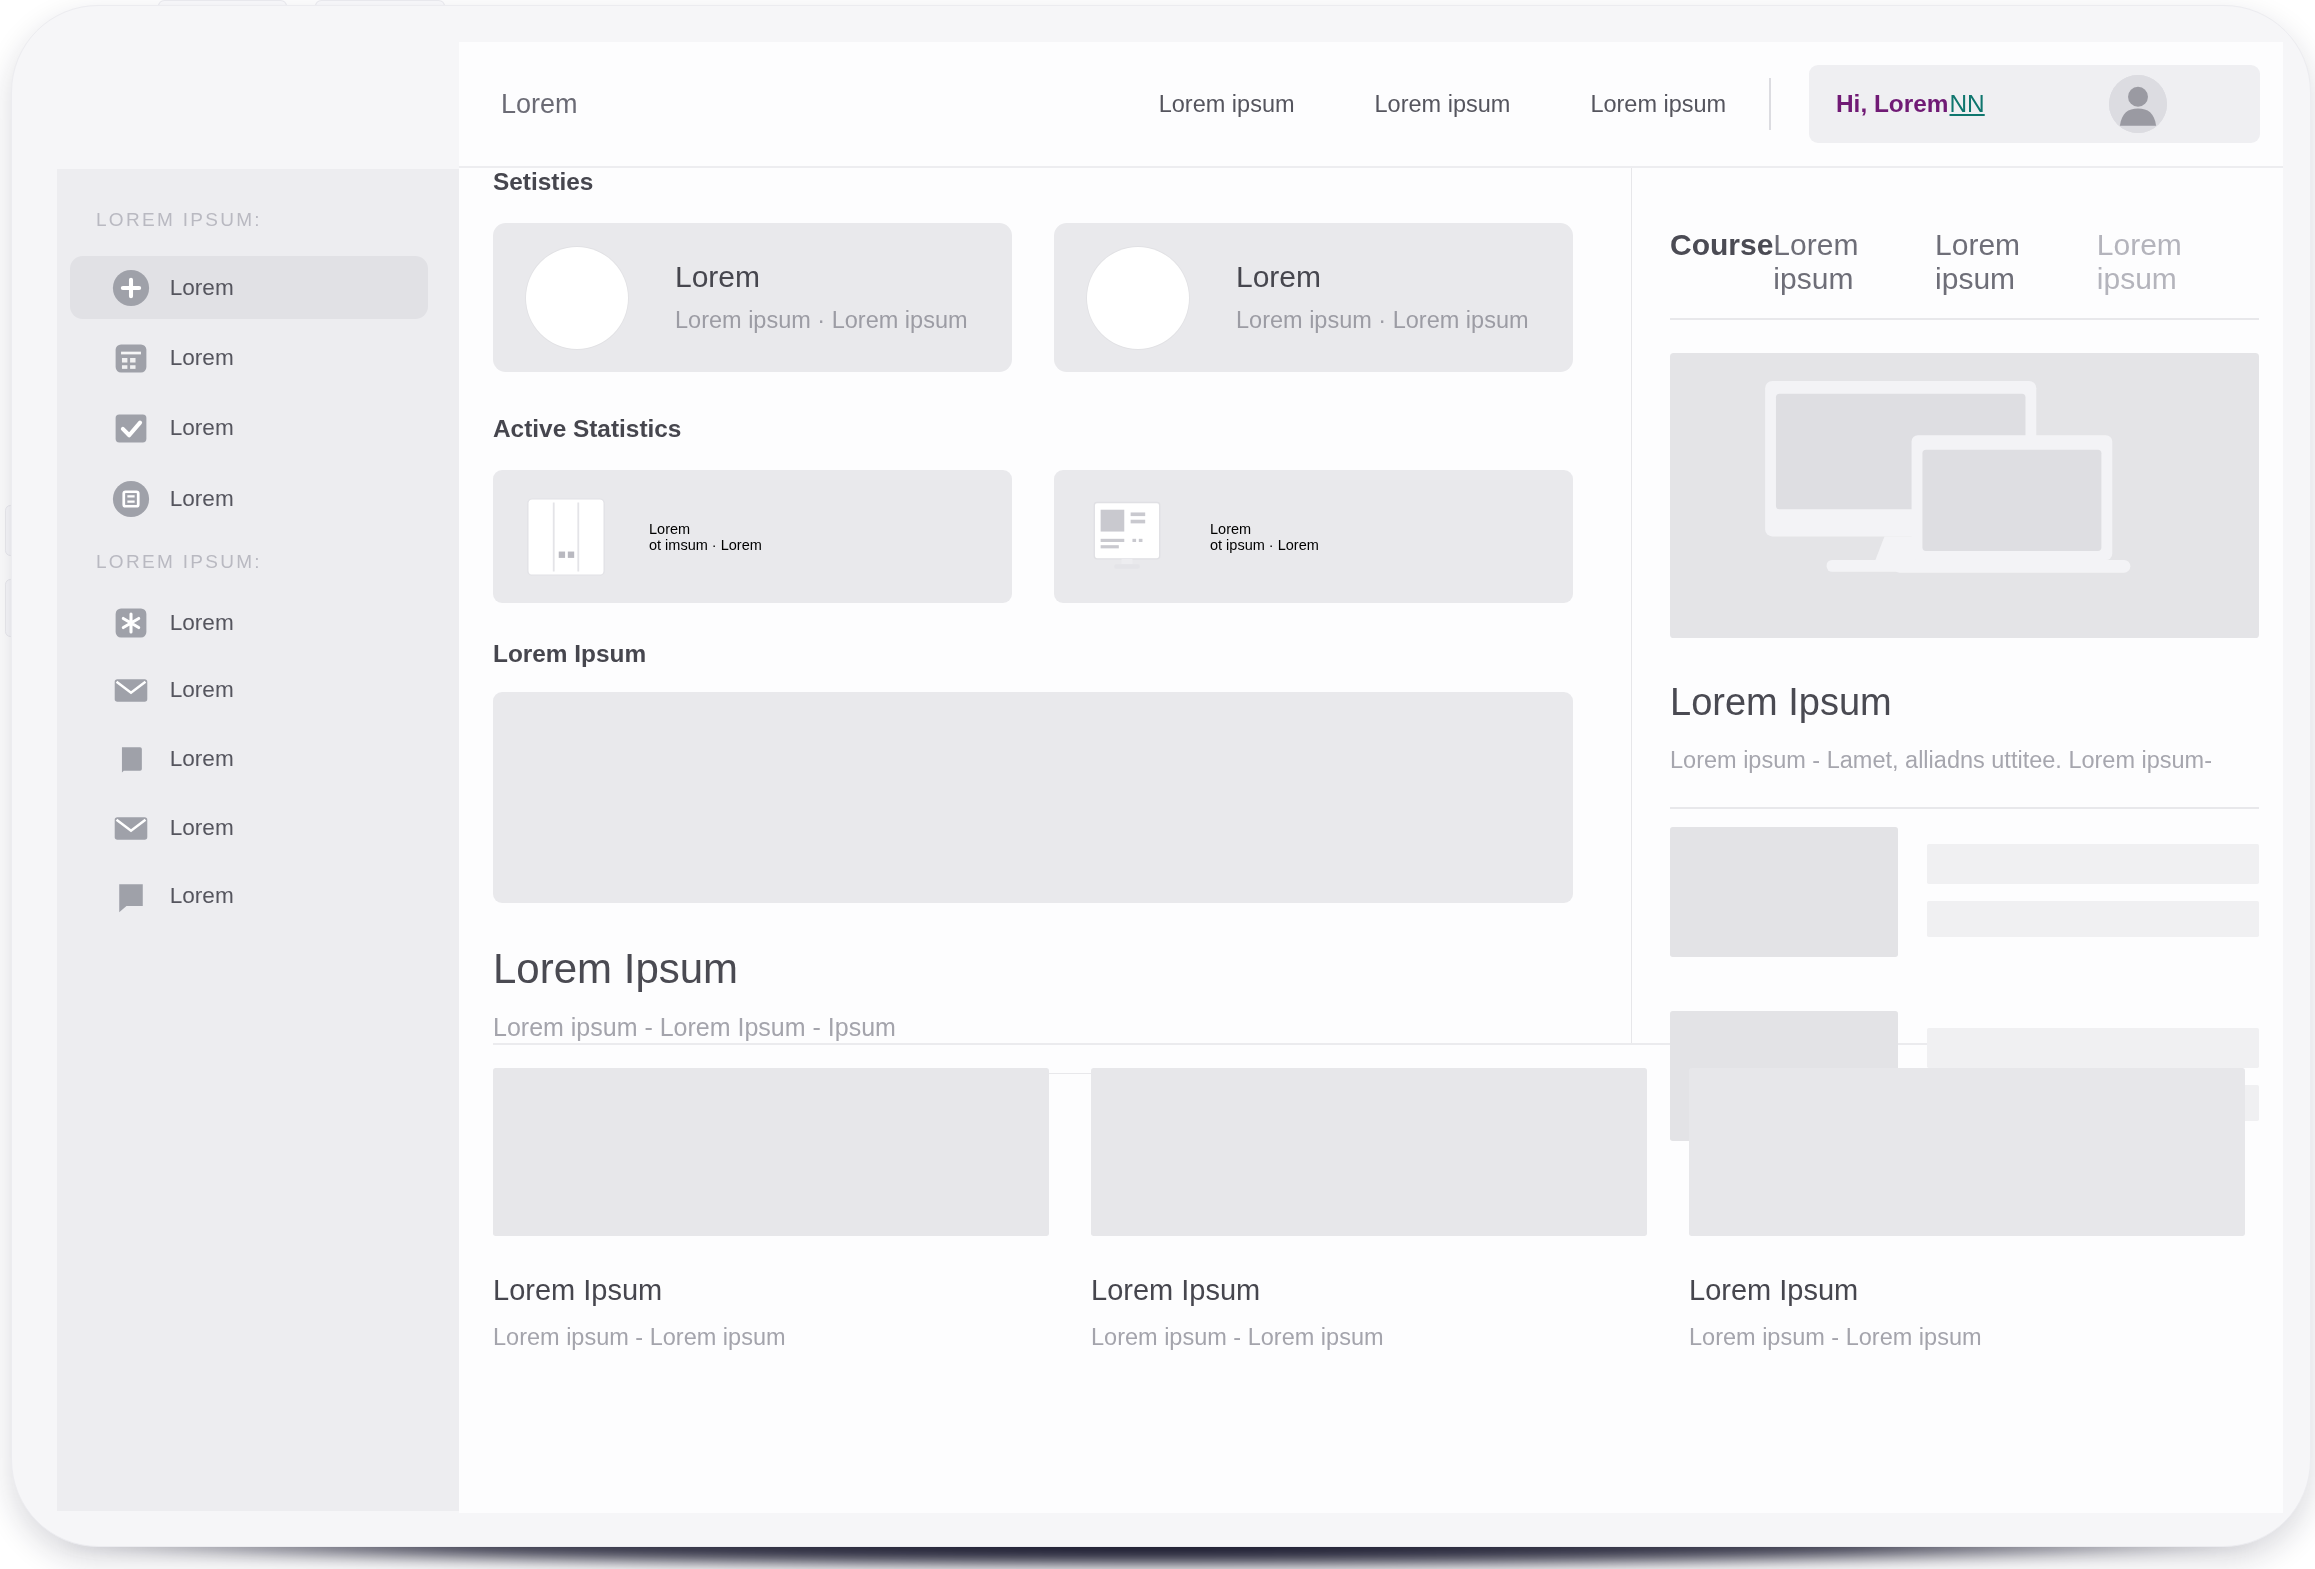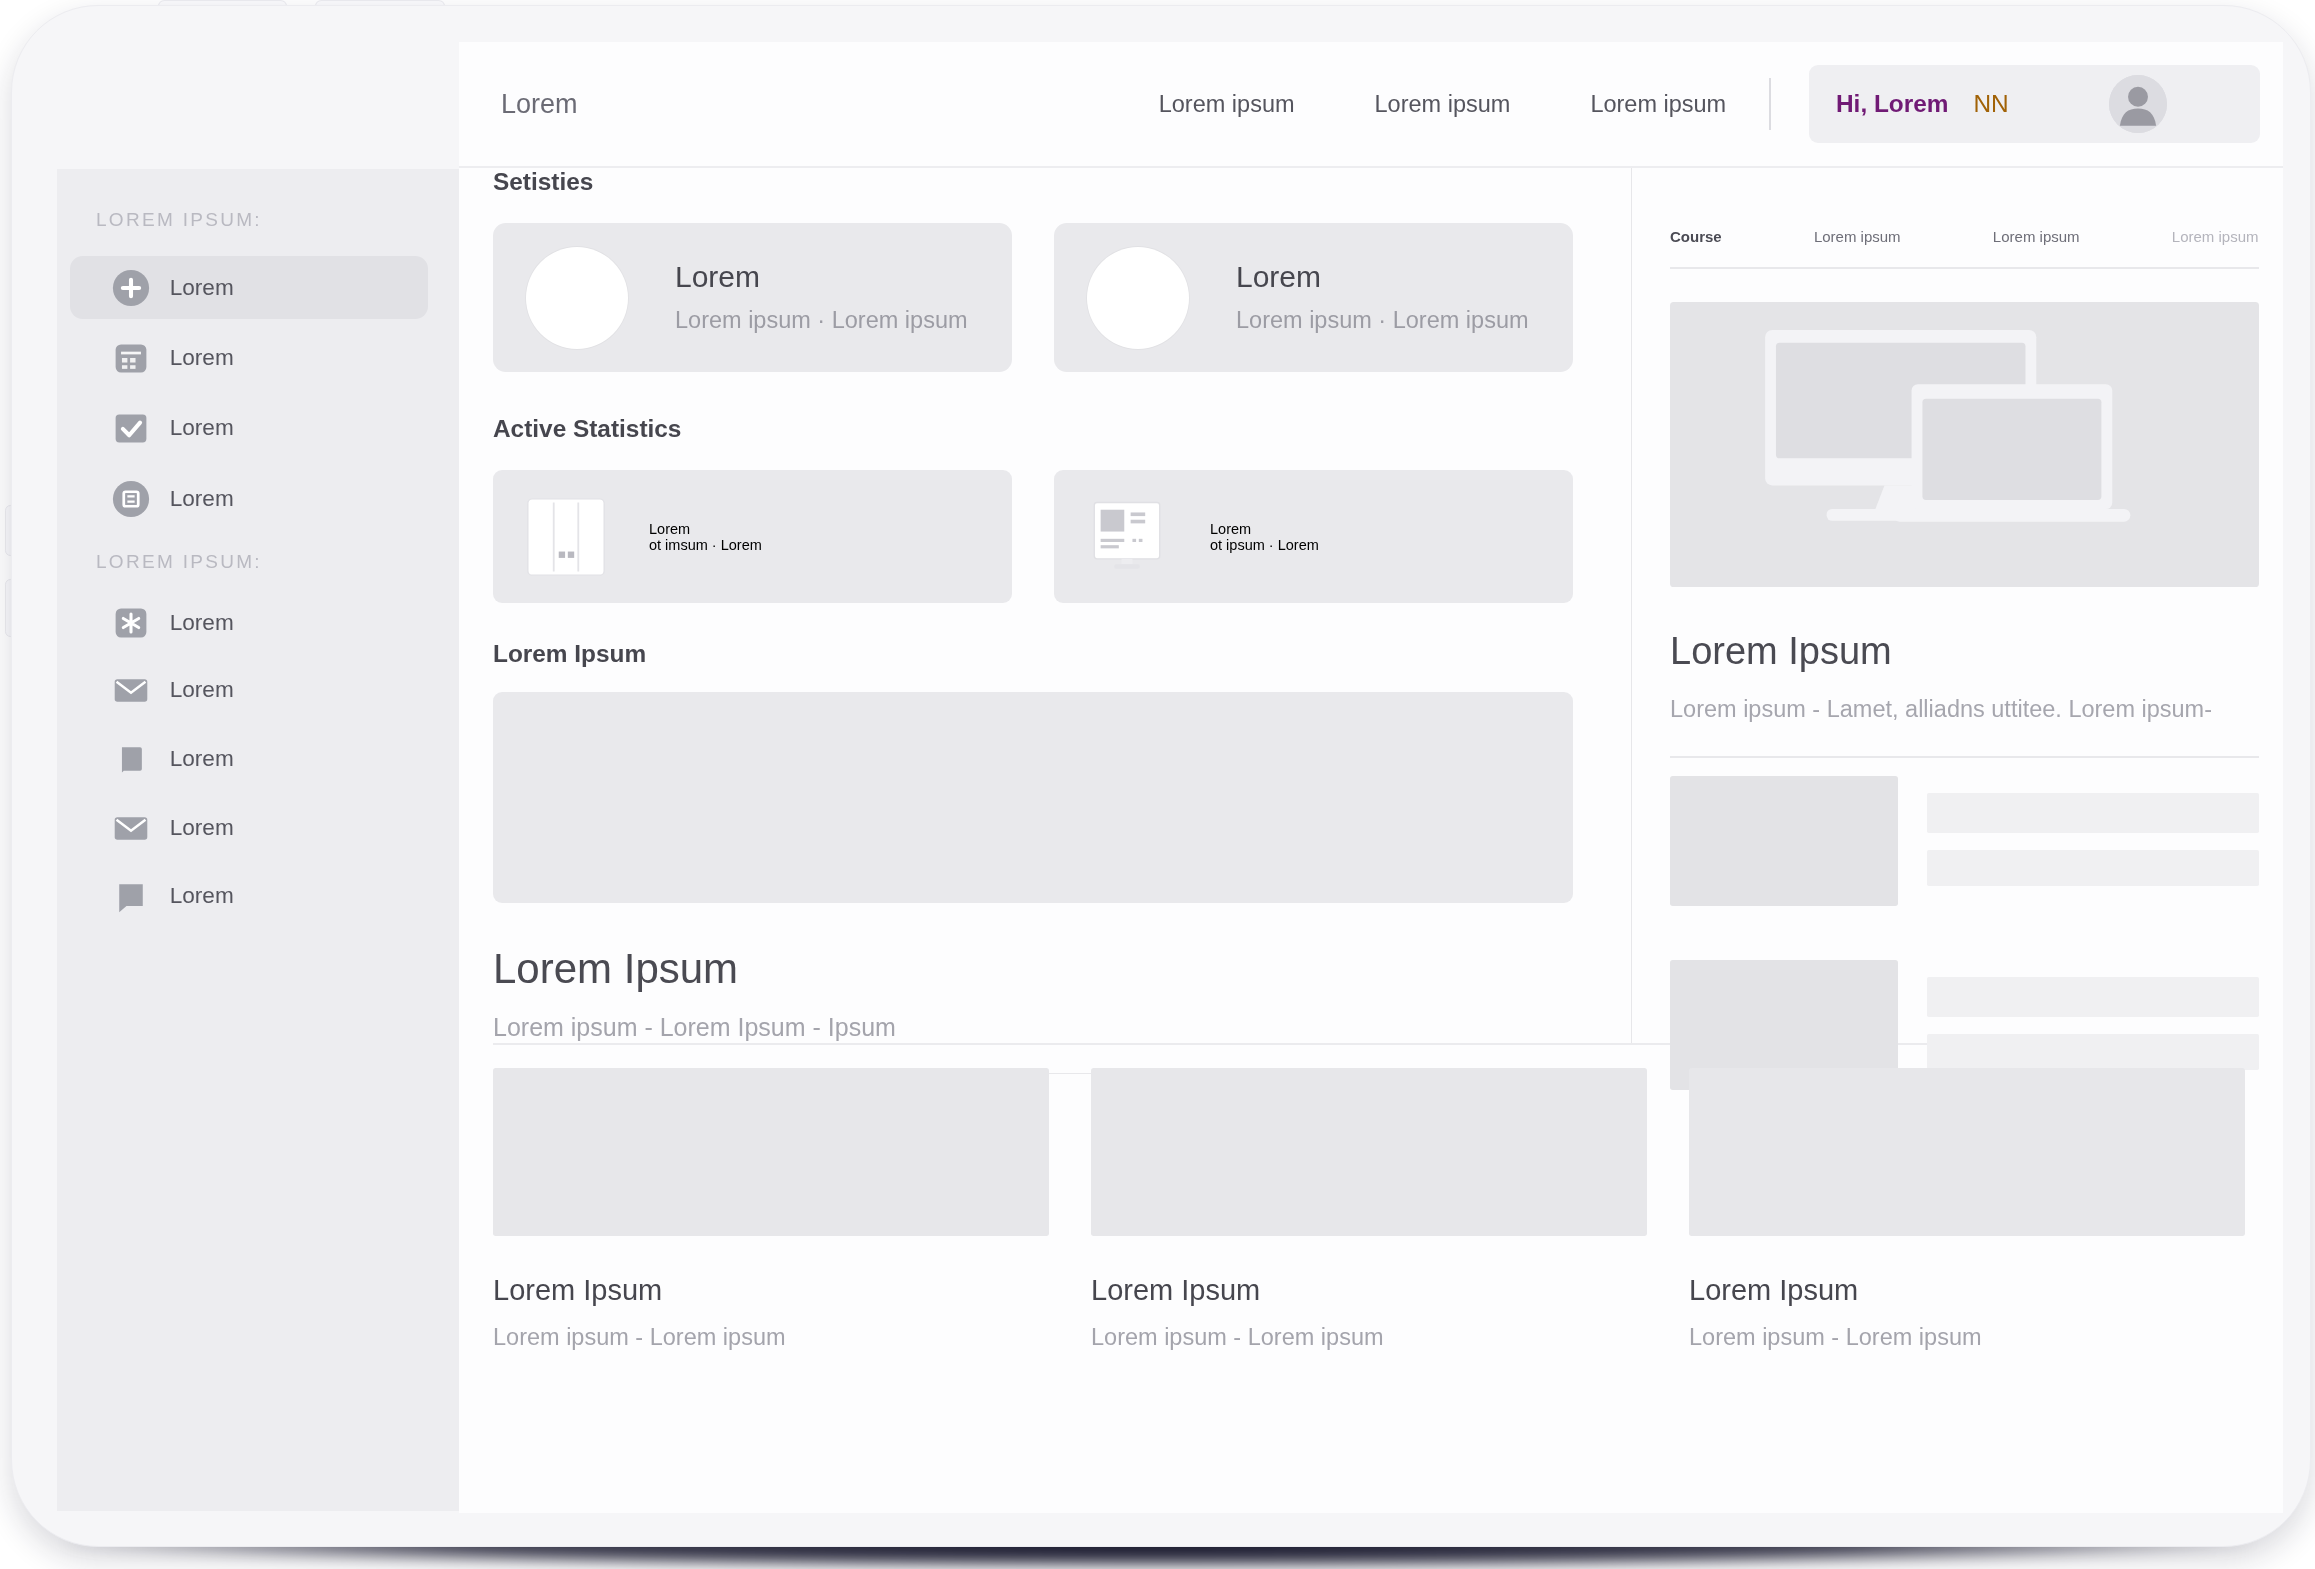--- a/index.html
+++ b/index.html
@@ -35,21 +35,21 @@
   .sb-item .lb{margin-left:20px;font-size:22.6px;color:#55555e;font-weight:500;}
   
   .main{position:absolute;left:447px;top:36px;width:1824px;height:1471px;background:#fdfdfe;}
   .hdr{height:124px;display:flex;align-items:center;padding:0 23.5px 0 42px;}
   .logo{font-size:27px;color:#6b6b75;font-weight:500;}
   .nav{margin-left:auto;display:flex;gap:80px;}
   .nav a{font-size:23.5px;color:#55555e;font-weight:500;text-decoration:none;}
   .vdiv{width:1.8px;height:52px;background:#dcdce1;margin:0 38px 0 43px;}
   .user-pill{display:flex;align-items:center;background:#efeff2;border-radius:9px;height:78px;width:409px;padding:0 14.5px 0 27px;cursor:pointer;}
   .user-pill .hi{font-size:24.4px;color:#701a75;font-weight:600;}
-  .user-pill .nn{font-size:24.4px;color:#a16207;font-weight:500;margin-left:25px;}
+  .user-pill .nn{font-size:24.4px;color:#0f766e;font-weight:500;margin-left:1px;text-decoration:underline;}
   .avatar{width:58px;height:58px;border-radius:50%;background:#dcdce1;margin-left:auto;margin-right:78px;display:flex;}
   .hdr-line{height:1.8px;background:#ededf0;}
   
   .content{display:flex;height:875px;}
   .col-c{width:1172px;box-sizing:border-box;padding:0 58px 0 34px;}
   .col-r{width:651px;box-sizing:border-box;border-left:1.8px solid #e7e7ea;padding:0 23.5px 0 38px;}
   h2.sec{font-size:24.4px;color:#46464e;font-weight:600;margin:0;}
   .m-t1{margin-top:38px;}
   .cards{display:flex;gap:42px;margin-top:27px;}
   .scard{flex:1;background:#e9e9ec;border-radius:12.7px;height:149px;display:flex;align-items:center;cursor:pointer;}
@@ -62,21 +62,21 @@
   .acard .tx{margin-left:43px;}
   .media-ph{margin-top:23.5px;height:211px;background:#e9e9ec;border-radius:9px;}
   .hero-t{font-size:42px;color:#4a4a52;font-weight:500;margin-top:42px;}
   .hero-s{font-size:25px;color:#a4a4ac;margin-top:20px;}
   .hline{height:1.8px;background:#e8e8eb;margin-top:31px;}
   .pager{display:flex;justify-content:flex-end;align-items:center;gap:25px;margin-top:20px;}
   .pill-ic{width:40px;height:25px;border:2.7px solid #c9c9cf;border-radius:12.7px;cursor:pointer;}
   .chev{display:flex;cursor:pointer;}
   
   .tabs{display:flex;justify-content:space-between;align-items:baseline;margin-top:60px;}
-  .tabs a{font-size:15px;color:#6e6e78;font-weight:500;text-decoration:none;}
+  .tabs a{font-size:30px;color:#6e6e78;font-weight:500;text-decoration:none;}
   .tabs a.active{color:#4b4b54;font-weight:600;}
   .tabs a.muted{color:#b4b4bc;}
   .r-line{height:1.8px;background:#e8e8eb;margin-top:22px;}
   .r-img{margin-top:33px;height:285px;background:#e4e4e7;border-radius:3.6px;display:flex;align-items:center;justify-content:center;}
   .r-title{font-size:38px;color:#4a4a52;font-weight:500;margin-top:43px;}
   .r-sub{font-size:23.5px;color:#a6a6ae;margin-top:23.5px;white-space:nowrap;overflow:hidden;}
   .r-item{display:flex;margin-top:18px;}
   .r-item + .r-item{margin-top:54px;}
   .thumb{width:228px;height:130px;background:#e3e3e6;border-radius:2.7px;flex:0 0 auto;}
   .bars{flex:1;margin-left:29px;padding-top:16.3px;}

